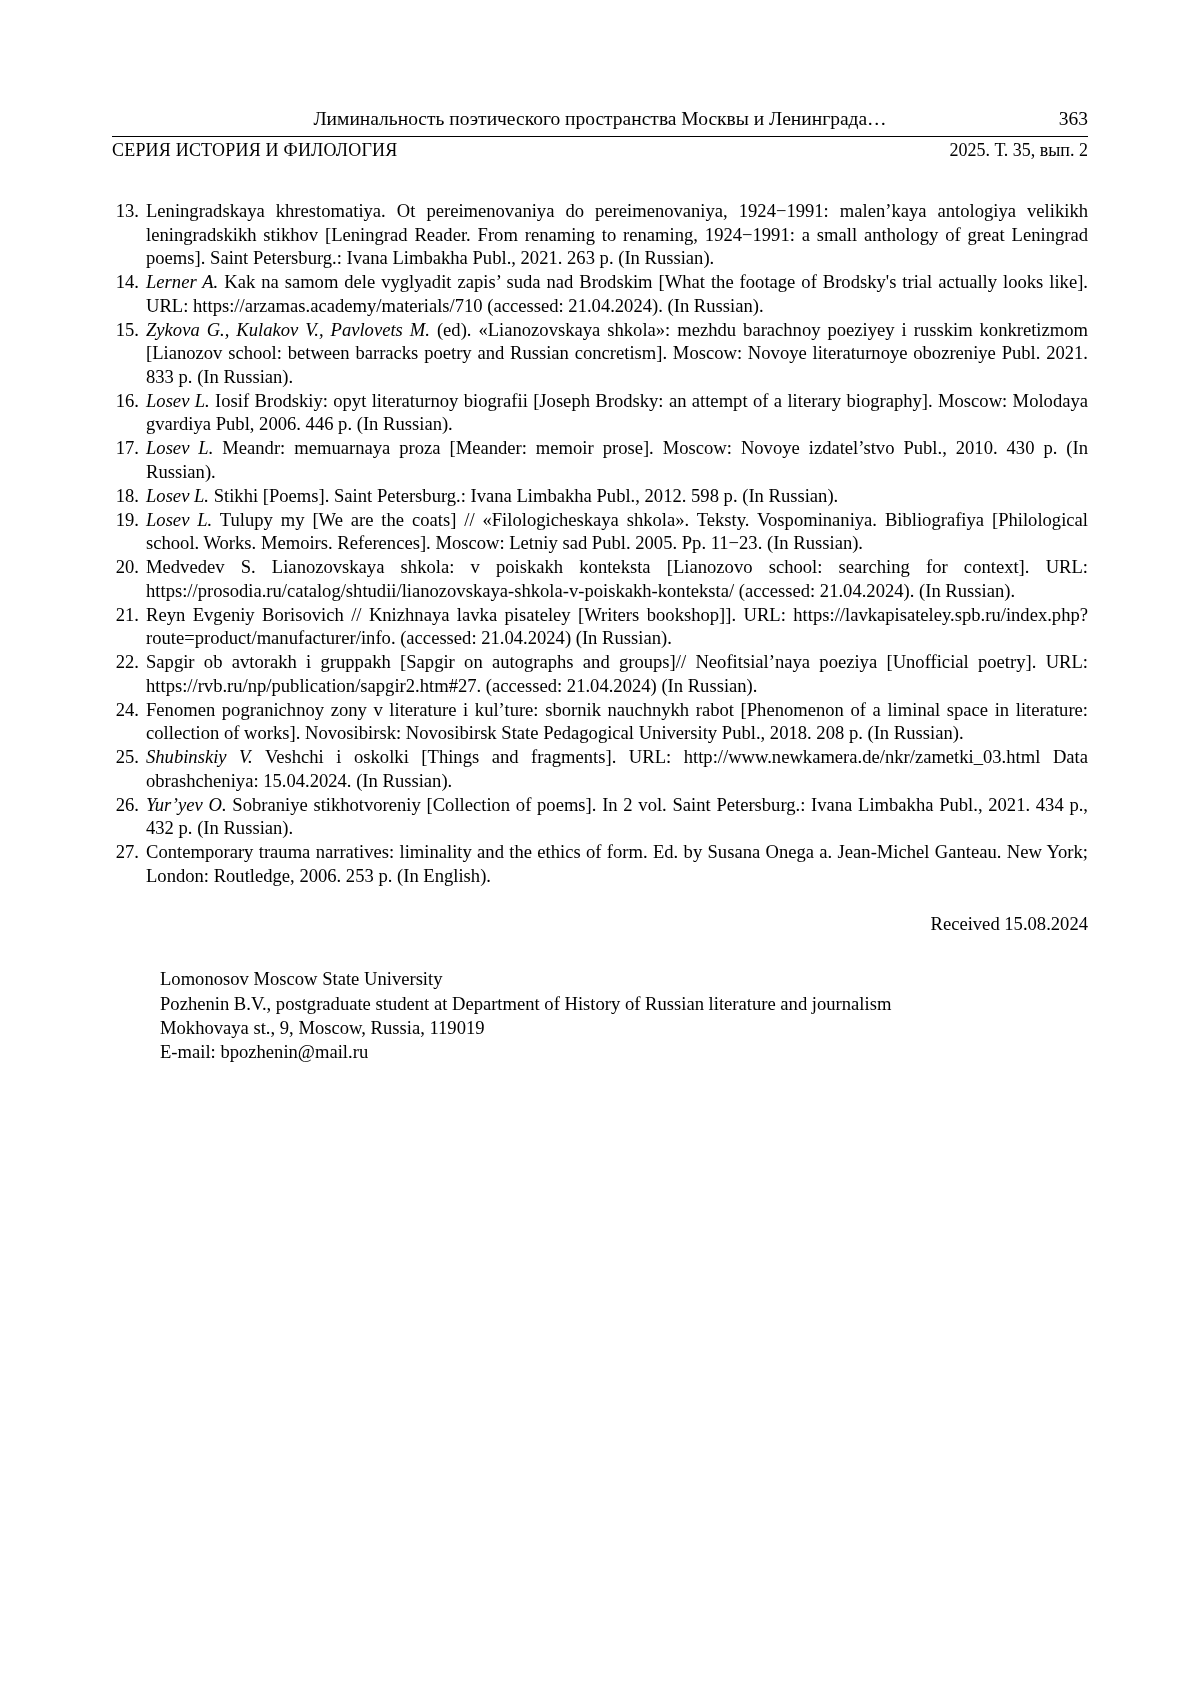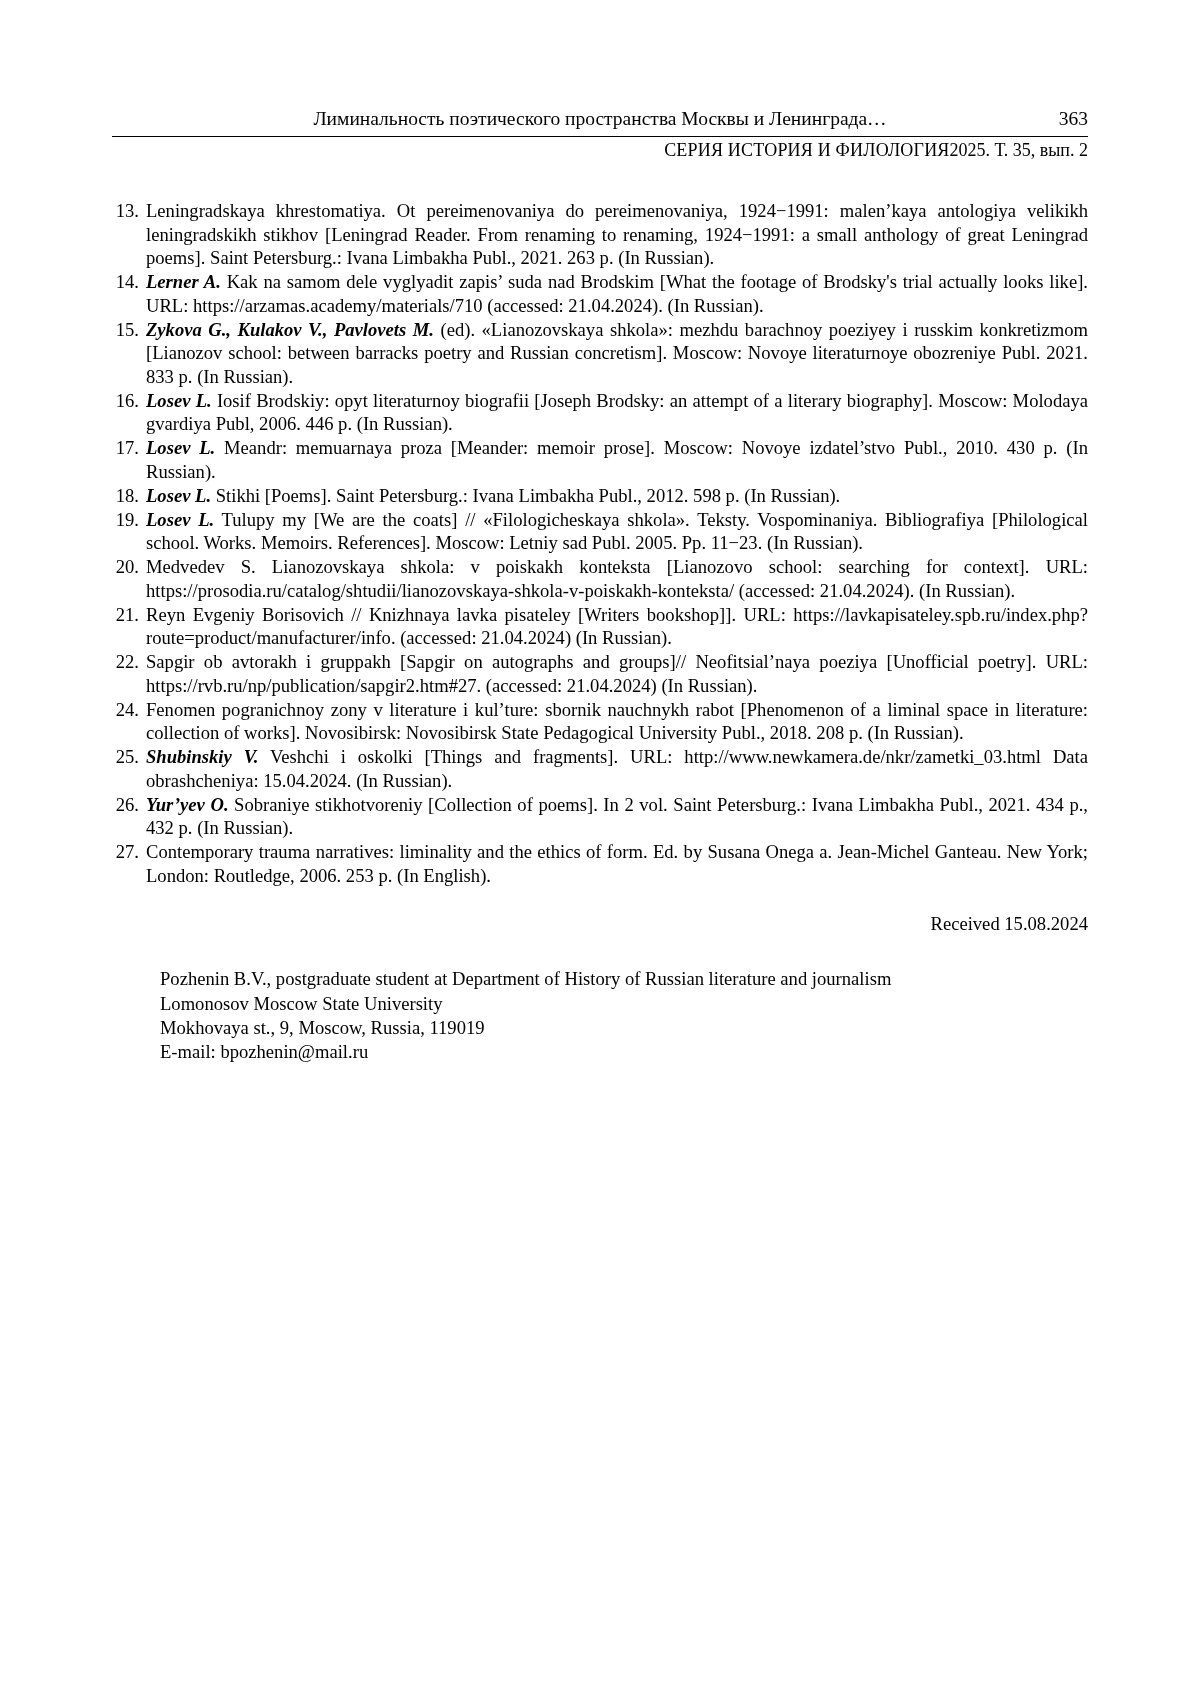--- a/index.html
+++ b/index.html
@@ -33,21 +33,21 @@
     text-align: center;
   }
   .running-head .rh-page {
     position: absolute;
     right: 0;
     top: 0;
     font-size: 19.5px;
   }
   .series-line {
     display: flex;
-    justify-content: flex-end;
+    justify-content: space-between;
     align-items: baseline;
     border-top: 1.2px solid #000;
     padding-top: 3px;
     margin-top: 2px;
     font-size: 18px;
   }
   .series-line .series-name {
     letter-spacing: 0.2px;
   }
   .ref-list {
@@ -69,21 +69,20 @@
     box-sizing: border-box;
   }
   .ref-text {
     flex: 1 1 auto;
     text-align: justify;
     text-justify: inter-word;
     hyphens: manual;
   }
   .ref-text i {
     font-style: italic;
-    font-weight: bold;
   }
   .received {
     text-align: right;
     font-size: 18.6px;
     margin-top: 26px;
   }
   .author-block {
     margin-top: 32px;
     margin-left: 48px;
     font-size: 18.6px;
@@ -163,19 +162,19 @@
       </div>
       <div class="ref-item">
         <span class="ref-num">27.</span>
         <span class="ref-text">Contemporary trauma narratives: liminality and the ethics of form. Ed. by Susana Onega a. Jean-Michel Ganteau. New York; London: Routledge, 2006. 253 p. (In English).</span>
       </div>
     </div>
 
   <div class="received">Received 15.08.2024</div>
 
   <div class="author-block">
+    <div>Lomonosov Moscow State University</div>
     <div>Pozhenin B.V., postgraduate student at Department of History of Russian literature and journalism</div>
-    <div>Lomonosov Moscow State University</div>
     <div>Mokhovaya st., 9, Moscow, Russia, 119019</div>
     <div>E-mail: bpozhenin@mail.ru</div>
   </div>
 
 </div>
 
 </body></html>

